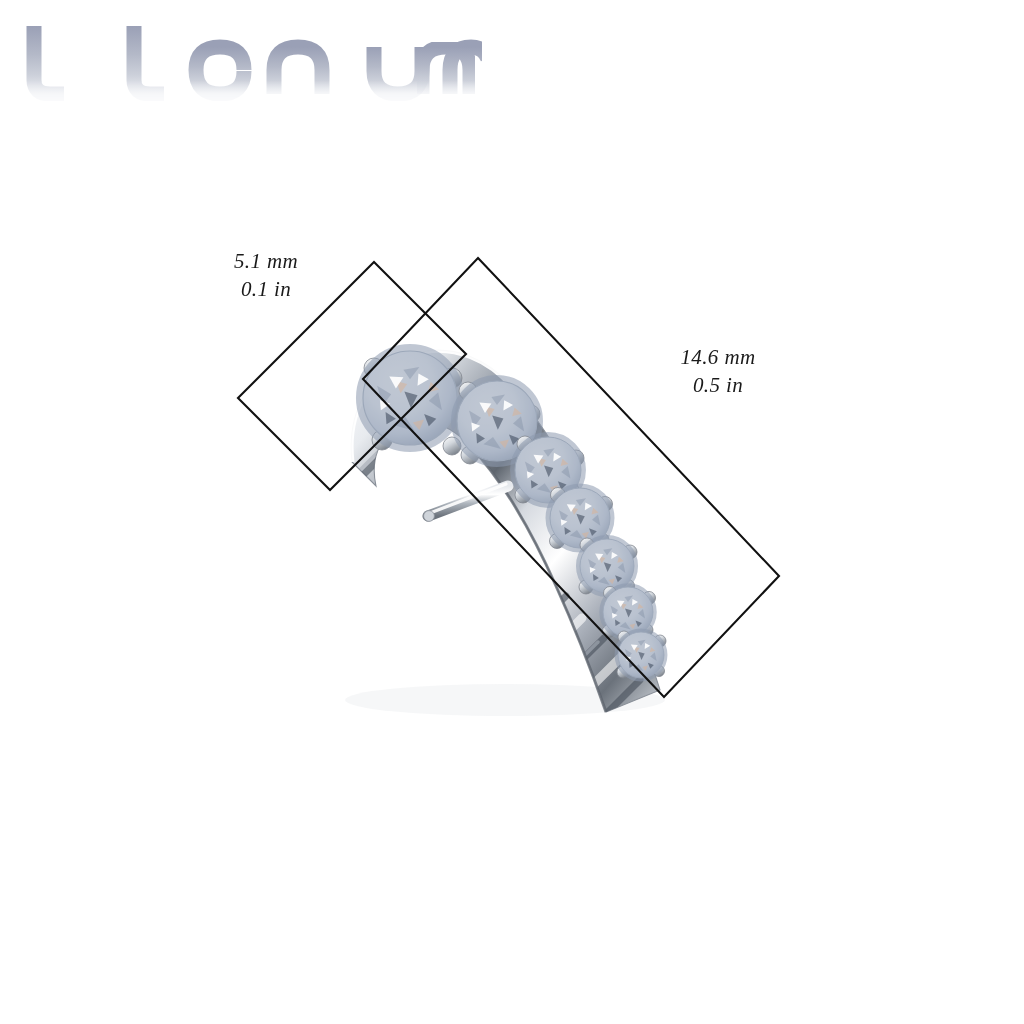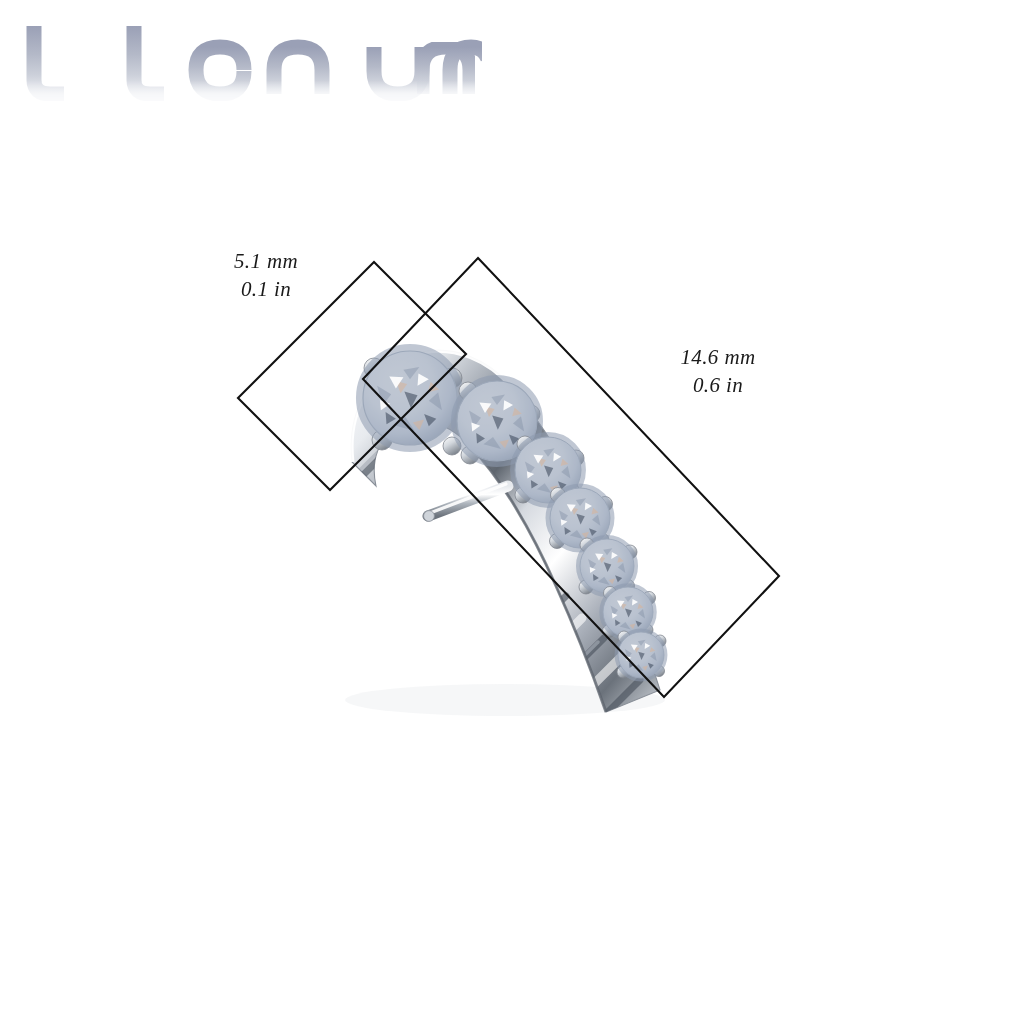--- a/index.html
+++ b/index.html
@@ -374,16 +374,16 @@
     </svg>
   </div>
 
   <div class="dim-label" id="dim-label-width">
     <span class="dim-line-1">5.1 mm</span>
     <span class="dim-line-2">0.1 in</span>
   </div>
 
   <div class="dim-label" id="dim-label-length">
     <span class="dim-line-1">14.6 mm</span>
-    <span class="dim-line-2">0.6 in</span>
+    <span class="dim-line-2">0.5 in</span>
   </div>
 
 </div>
 
 </body></html>

